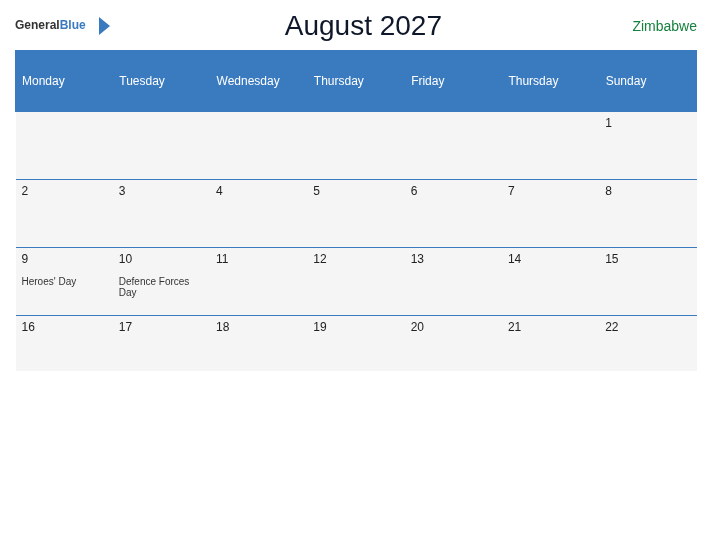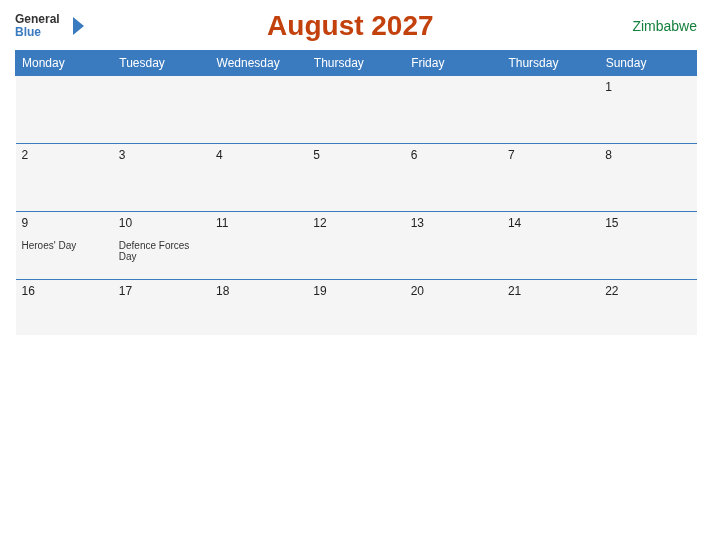--- a/index.html
+++ b/index.html
@@ -25,62 +25,62 @@
     }
     .logo {
       display: flex;
       align-items: center;
       font-size: 13px;
       font-weight: bold;
       color: #333;
     }
     .logo-text {
       display: flex;
-      flex-direction: column;
+      flex-direction: row;
       line-height: 1.1;
     }
     .logo-general {
       font-size: 12px;
       font-weight: bold;
       color: #333;
     }
     .logo-blue {
       font-size: 12px;
       font-weight: bold;
       color: #3a7abf;
     }
     .logo-flag {
       width: 22px;
       height: 22px;
       margin-left: 2px;
     }
     .calendar-title {
       font-size: 28px;
-      font-weight: bold;
-      color: #c2410c;
+      font-weight: normal;
+      color: #0f172a;
       text-align: center;
       flex: 1;
     }
     .country {
       font-size: 14px;
       color: #15803d;
       text-align: right;
       min-width: 80px;
     }
     
     .calendar {
       width: 100%;
       border-collapse: collapse;
     }
     .calendar thead tr th {
       background: #3a7abf;
       color: #fff;
       font-size: 12px;
       font-weight: normal;
-      padding: 5px 6px;
+      padding: 23px 6px;
       text-align: left;
       border: 1px solid #3a7abf;
     }
     .calendar tbody tr td {
       width: 14.28%;
       height: 68px;
       vertical-align: top;
       padding: 4px 6px;
       border-top: 1.5px solid #3a7abf;
       border-bottom: none;

